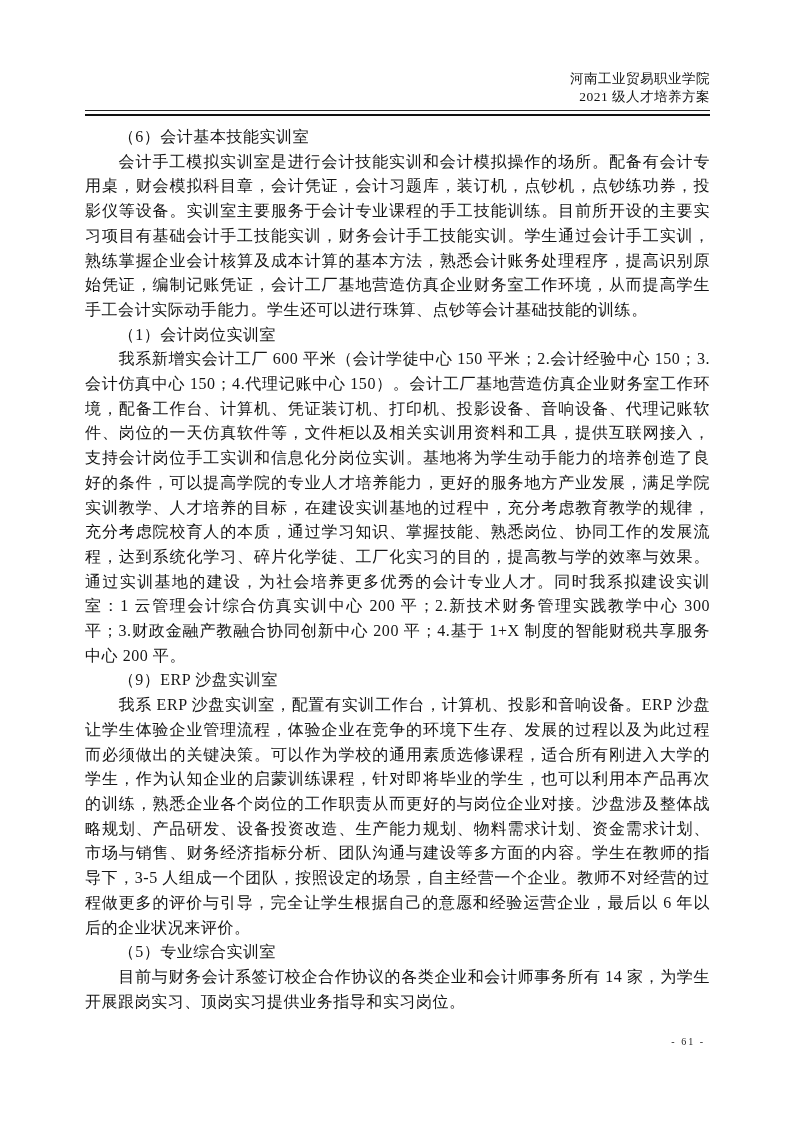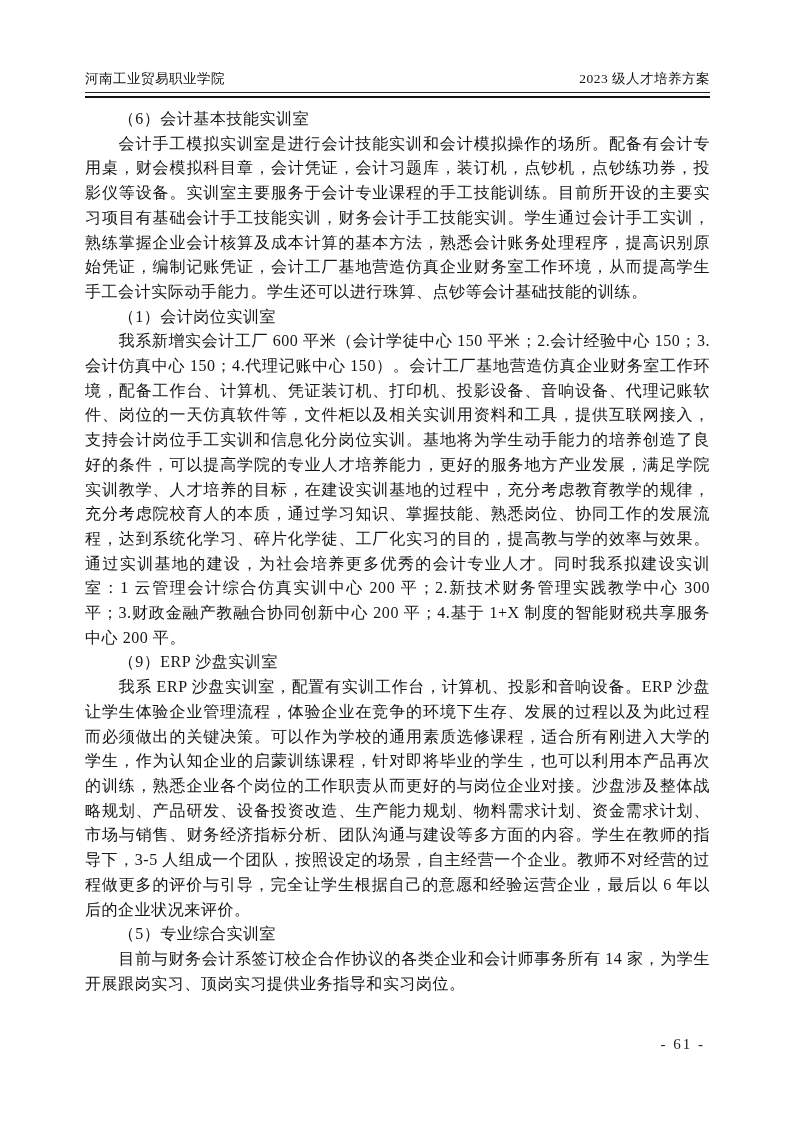--- a/index.html
+++ b/index.html
@@ -23,20 +23,21 @@
     top: 70px;
     width: 625px;
   }
   .header {
     display: flex;
     justify-content: space-between;
     align-items: flex-end;
     font-size: 13.5px;
     letter-spacing: 0.5px;
     color: #111111;
+    flex-direction: column;
   }
   .header-rule {
     margin-top: 4px;
     height: 3px;
     border-top: 1px solid #222222;
     border-bottom: 2px solid #111111;
   }
   .body-text {
     margin-top: 9px;
     font-size: 16px;
@@ -46,34 +47,34 @@
     color: #151515;
   }
   .body-text p {
     margin: 0;
     text-indent: 2.1em;
   }
   .page-num {
     position: absolute;
     top: 1036px;
     right: 88px;
-    font-size: 15px;
+    font-size: 10px;
     letter-spacing: 2px;
     color: #222222;
   }
 </style>
 </head>
 <body>
 
 <div class="page">
   <div class="content">
 
     <div class="header">
       <span>河南工业贸易职业学院</span>
-      <span>2023 级人才培养方案</span>
+      <span>2021 级人才培养方案</span>
     </div>
     <div class="header-rule"></div>
 
     <div class="body-text">
       <p>（6）会计基本技能实训室</p>
       <p>会计手工模拟实训室是进行会计技能实训和会计模拟操作的场所。配备有会计专用桌，财会模拟科目章，会计凭证，会计习题库，装订机，点钞机，点钞练功券，投影仪等设备。实训室主要服务于会计专业课程的手工技能训练。目前所开设的主要实习项目有基础会计手工技能实训，财务会计手工技能实训。学生通过会计手工实训，熟练掌握企业会计核算及成本计算的基本方法，熟悉会计账务处理程序，提高识别原始凭证，编制记账凭证，会计工厂基地营造仿真企业财务室工作环境，从而提高学生手工会计实际动手能力。学生还可以进行珠算、点钞等会计基础技能的训练。</p>
 
       <p>（1）会计岗位实训室</p>
       <p>我系新增实会计工厂 600 平米（会计学徒中心 150 平米；2.会计经验中心 150；3.会计仿真中心 150；4.代理记账中心 150）。会计工厂基地营造仿真企业财务室工作环境，配备工作台、计算机、凭证装订机、打印机、投影设备、音响设备、代理记账软件、岗位的一天仿真软件等，文件柜以及相关实训用资料和工具，提供互联网接入，支持会计岗位手工实训和信息化分岗位实训。基地将为学生动手能力的培养创造了良好的条件，可以提高学院的专业人才培养能力，更好的服务地方产业发展，满足学院实训教学、人才培养的目标，在建设实训基地的过程中，充分考虑教育教学的规律，充分考虑院校育人的本质，通过学习知识、掌握技能、熟悉岗位、协同工作的发展流程，达到系统化学习、碎片化学徒、工厂化实习的目的，提高教与学的效率与效果。通过实训基地的建设，为社会培养更多优秀的会计专业人才。同时我系拟建设实训室：1 云管理会计综合仿真实训中心 200 平；2.新技术财务管理实践教学中心 300 平；3.财政金融产教融合协同创新中心 200 平；4.基于 1+X 制度的智能财税共享服务中心 200 平。</p>
 

